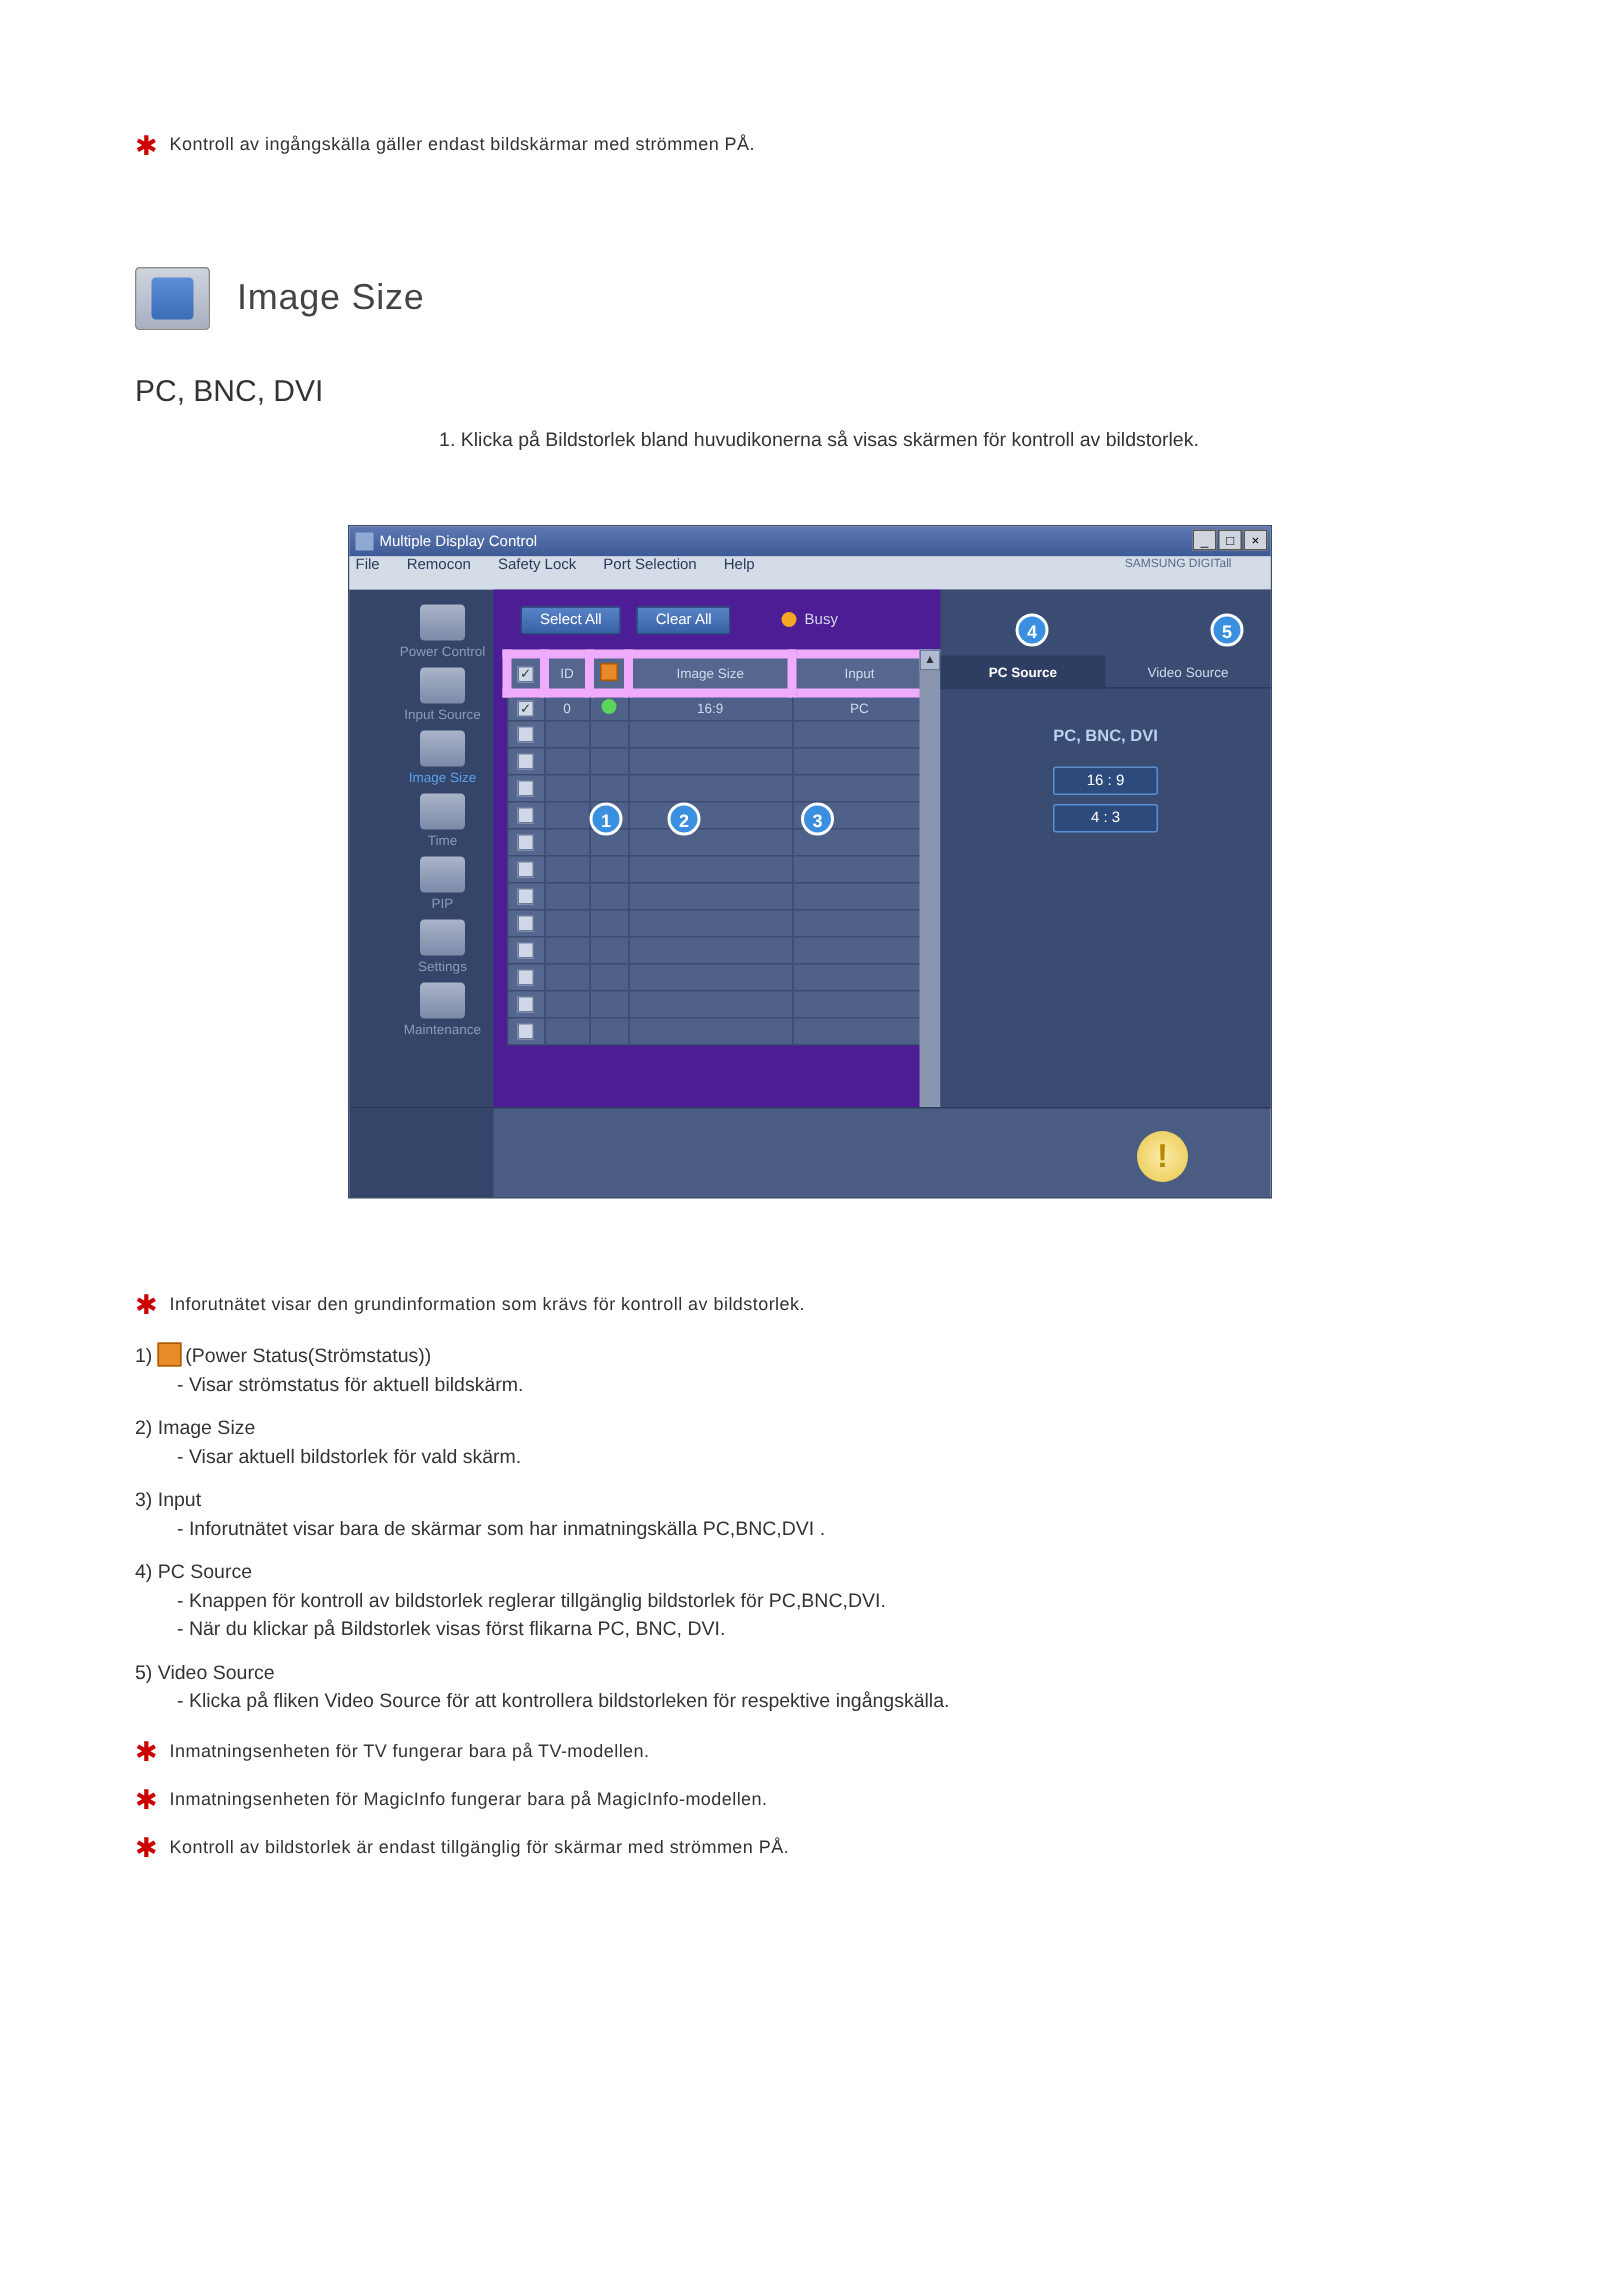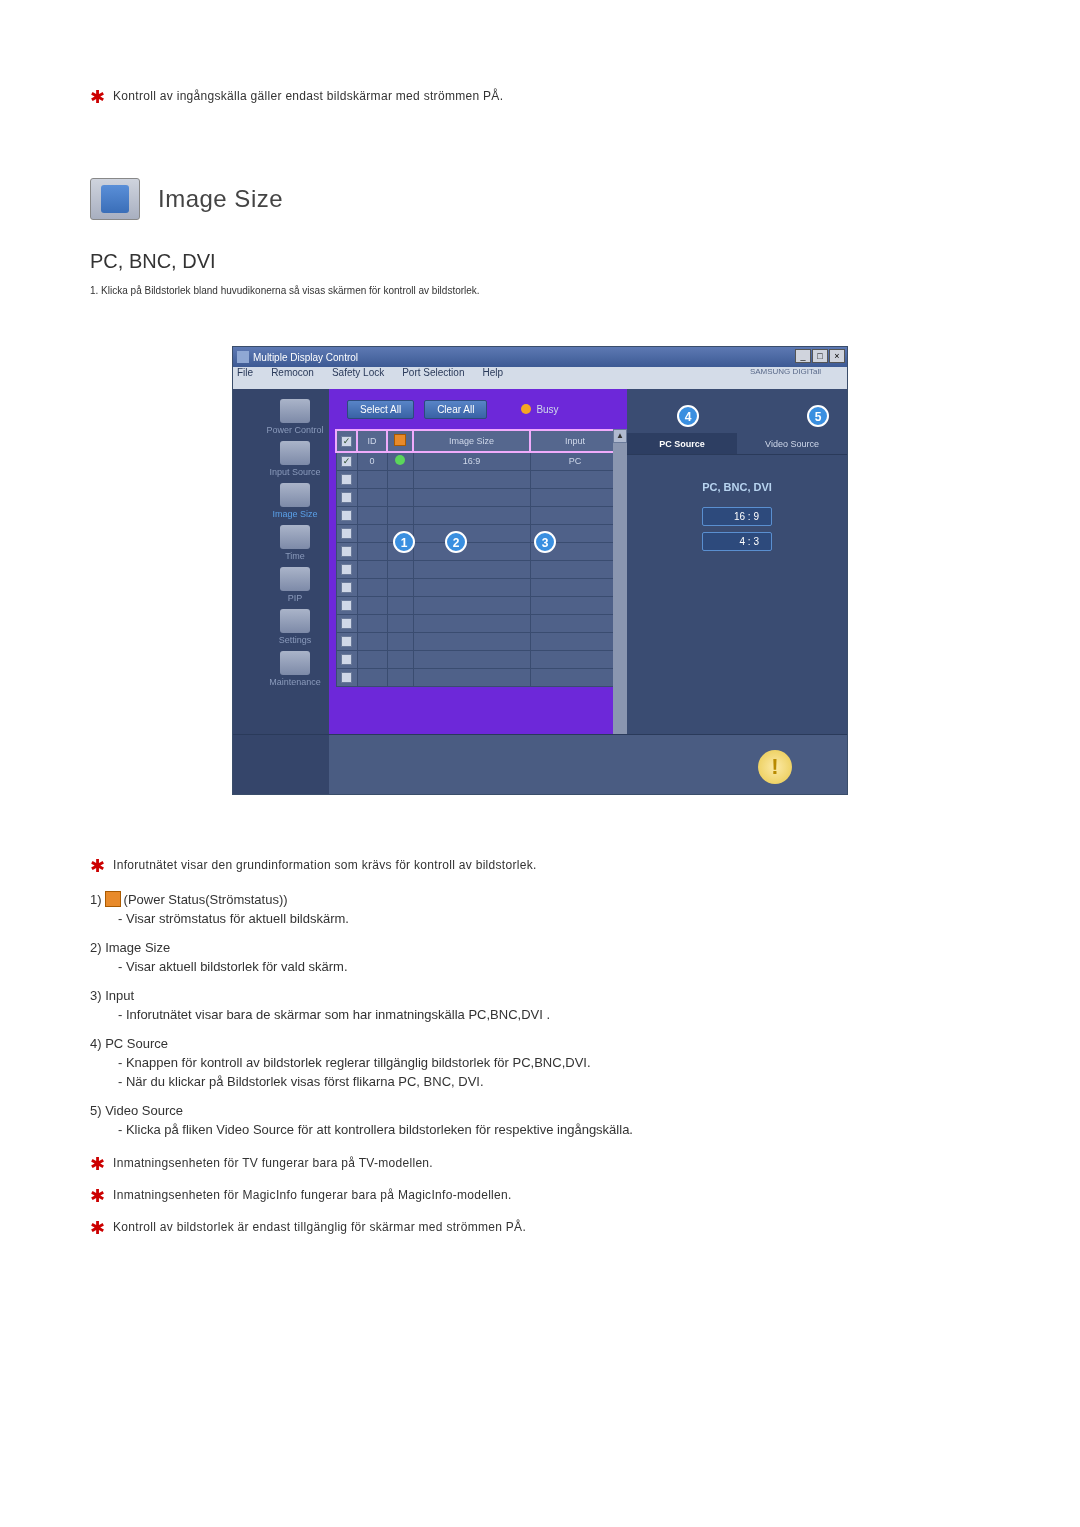--- a/index.html
+++ b/index.html
@@ -52,23 +52,24 @@
       font-weight: normal;
       letter-spacing: 0.5px;
       color: #444;
     }
     .subheading {
       font-size: 20px;
       font-weight: normal;
       margin-bottom: 12px;
     }
     .step-text {
-      font-size: 10px;
+      font-size: 13px;
       margin-bottom: 50px;
-      margin-left: 0;
+      margin-left: 12px;
+      text-align: center;
     }
     .screenshot {
       margin: 0 auto 60px auto;
       width: 616px;
     }
     .window {
       border: 1px solid #3a4d6a;
       background: #fff;
     }
     .titlebar {
@@ -142,21 +143,21 @@
       background: linear-gradient(#aab4c9, #7d8aa8);
       border-radius: 3px;
     }
     .sidebar-label {
       font-size: 9px;
       color: #8a9abb;
     }
     .sidebar-item.active .sidebar-label { color: #5aa0e8; }
     .middle-panel {
       flex: 1;
-      background: #6d28d9;
+      background: #4c1d95;
       position: relative;
     }
     .panel-controls {
       height: 40px;
       display: flex;
       align-items: center;
       padding: 0 18px;
       gap: 10px;
     }
     .btn {
@@ -185,21 +186,21 @@
       padding: 0 6px 0 6px;
     }
     table.grid {
       width: 100%;
       border-collapse: collapse;
       font-size: 9px;
       color: #cfd8ea;
     }
     table.grid th {
       background: #55678e;
-      border: 2px solid #f0abfc;
+      border: 6px solid #f0abfc;
       padding: 3px 4px;
       font-weight: normal;
       text-align: center;
     }
     table.grid td {
       border: 1px solid #3a4c70;
       background: #4f6189;
       height: 18px;
       text-align: center;
     }
@@ -279,21 +280,21 @@
       text-align: center;
       font-size: 11px;
       color: #b8d4f0;
       margin: 26px 0 14px;
       font-weight: bold;
     }
     .ratio-btn {
       width: 70px;
       margin: 6px auto;
       padding: 3px 12px;
-      text-align: right;
+      text-align: center;
       font-size: 10px;
       color: #fff;
       border: 1px solid #5a8fd0;
       background: #2d4a7c;
       border-radius: 2px;
     }
     .callout {
       position: absolute;
       width: 22px;
       height: 22px;

